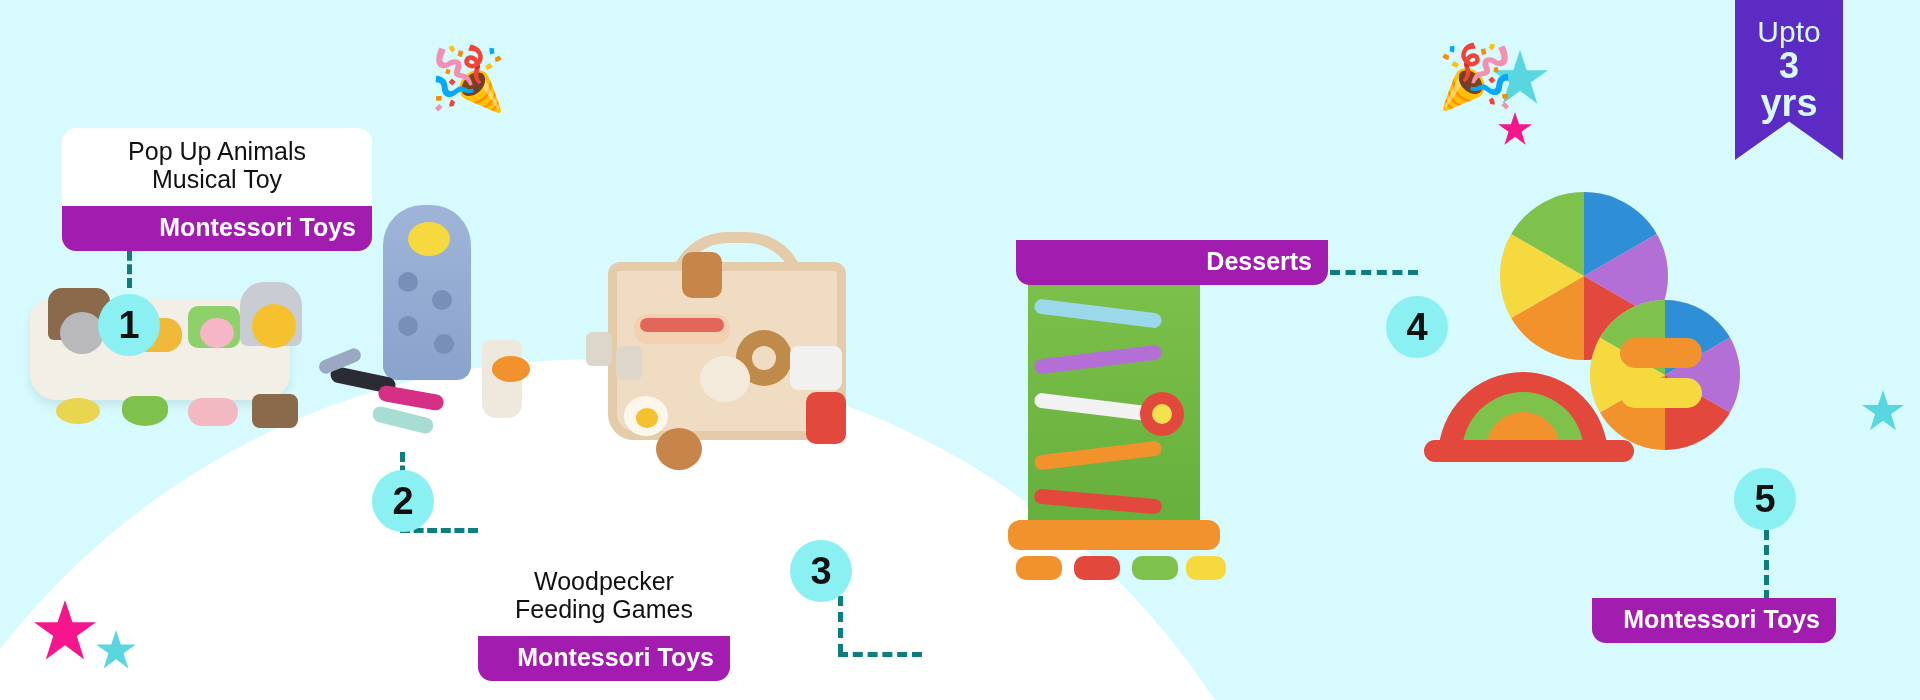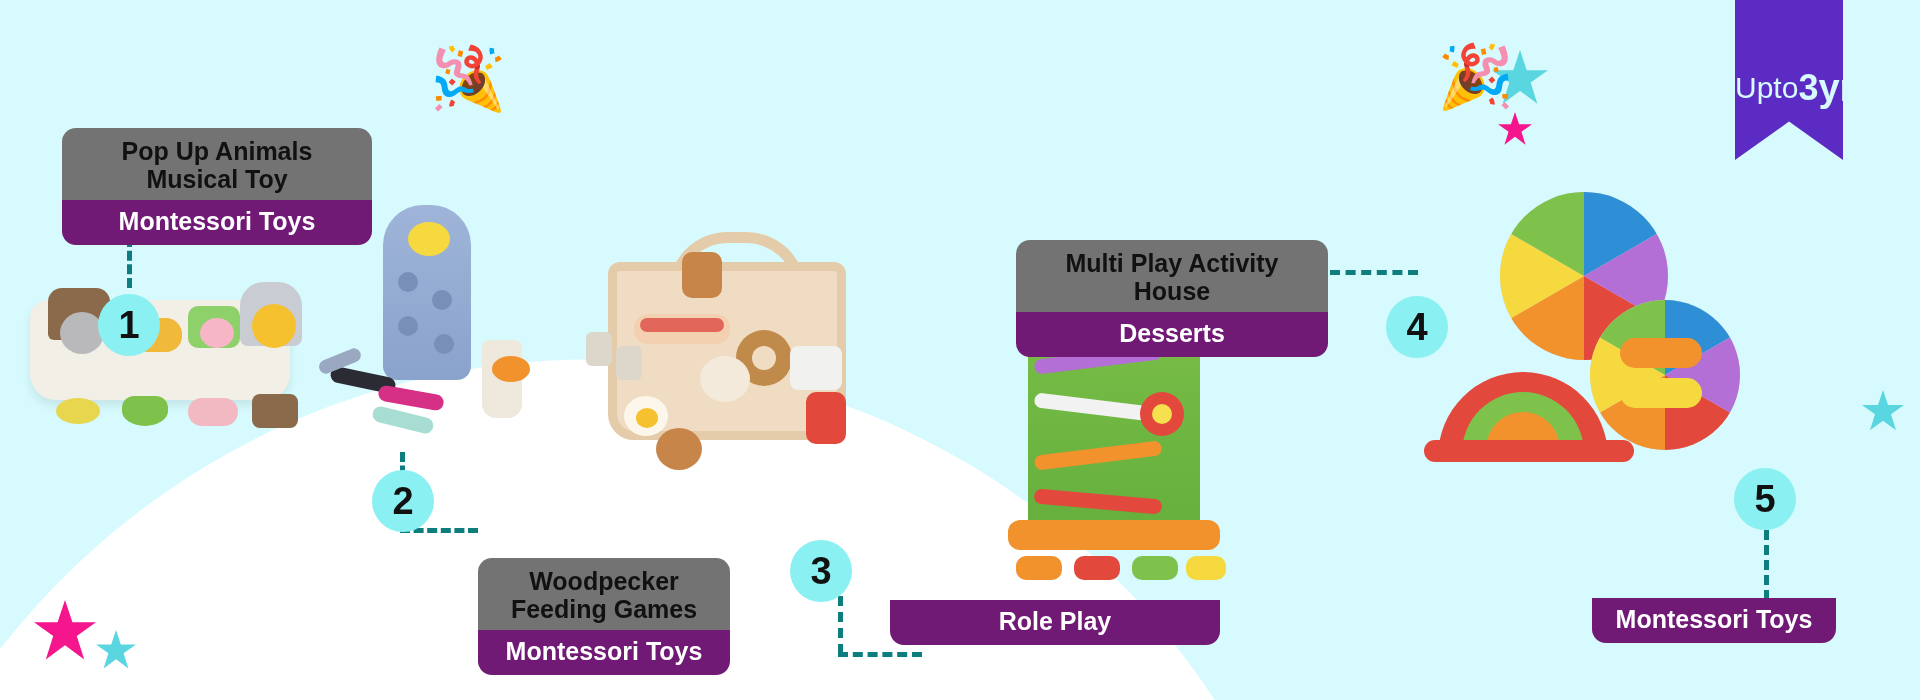--- a/index.html
+++ b/index.html
@@ -35,40 +35,40 @@
   }
   .popper{position:absolute;font-size:62px;line-height:1;}
   .popper.left{left:-90px;top:10px;transform:scaleX(-1);}
   .popper.right{right:-95px;top:8px;}
 
   
   .badge{
     position:absolute;left:1735px;top:0;width:108px;height:160px;
     background:#5b2bc4;color:#d6fafd;text-align:center;
     clip-path:polygon(0 0,100% 0,100% 100%,50% 76%,0 100%);
-    display:flex;flex-direction:row;align-items:center;justify-content:flex-start;
+    display:flex;flex-direction:column;align-items:center;justify-content:flex-start;
     padding-top:16px;box-sizing:border-box;
   }
   .badge-upto{font-size:30px;line-height:1.05;}
   .badge-num{font-size:36px;font-weight:bold;line-height:1.0;}
   .badge-yrs{font-size:38px;font-weight:bold;line-height:1.0;}
 
   
   .callout{position:absolute;}
   .callout .top{
-    background:#737373;color:#111111;
-    font-weight:bold;text-align:center;
+    background:#ffffff;color:#111111;
+    font-weight:normal;text-align:center;
     border-radius:14px 14px 0 0;
-    padding:9px 16px 7px;
+    padding:9px 16px 13px;
     font-size:25px;line-height:1.12;
     white-space:pre-line;
   }
   .callout .bot{
-    background:#701a75;color:#ffffff;
-    font-weight:bold;text-align:center;
+    background:#a21caf;color:#ffffff;
+    font-weight:bold;text-align:right;
     border-radius:0 0 14px 14px;
     padding:7px 16px 9px;
     font-size:25px;line-height:1.15;
   }
 
   
   .dash-v{position:absolute;width:0;border-left:5px dashed #0e7d7d;}
   .dash-h{position:absolute;height:0;border-top:5px dashed #0e7d7d;}
 
   
@@ -245,26 +245,23 @@
     <div class="bot">Montessori Toys</div>
   </div>
 
   <div class="callout" style="left:478px;top:558px;width:252px;">
     <div class="top">Woodpecker
 Feeding Games</div>
     <div class="bot">Montessori Toys</div>
   </div>
 
   <div class="callout" style="left:890px;top:600px;width:330px;">
-    <div class="bot">Role Play</div>
   </div>
 
   <div class="callout" style="left:1016px;top:240px;width:312px;">
-    <div class="top">Multi Play Activity
-House</div>
     <div class="bot">Desserts</div>
   </div>
 
   <div class="callout" style="left:1592px;top:598px;width:244px;">
     <div class="bot">Montessori Toys</div>
   </div>
 
   <div class="numcircle" style="left:98px;top:294px;">1</div>
   <div class="numcircle" style="left:372px;top:470px;">2</div>
   <div class="numcircle" style="left:790px;top:540px;">3</div>

